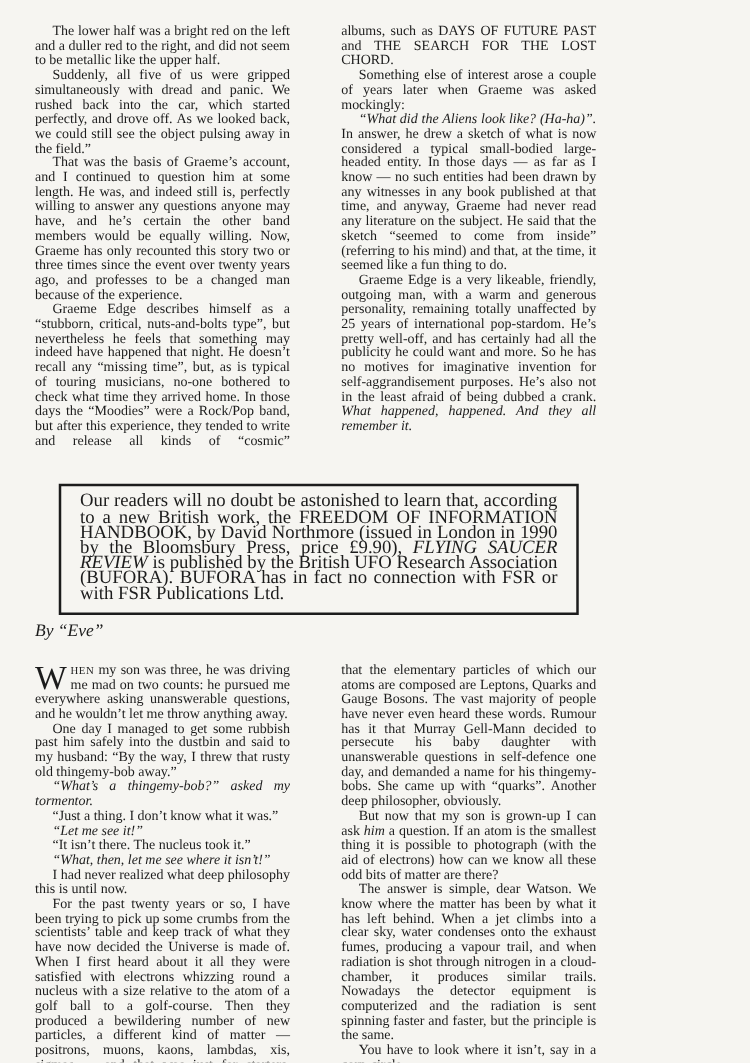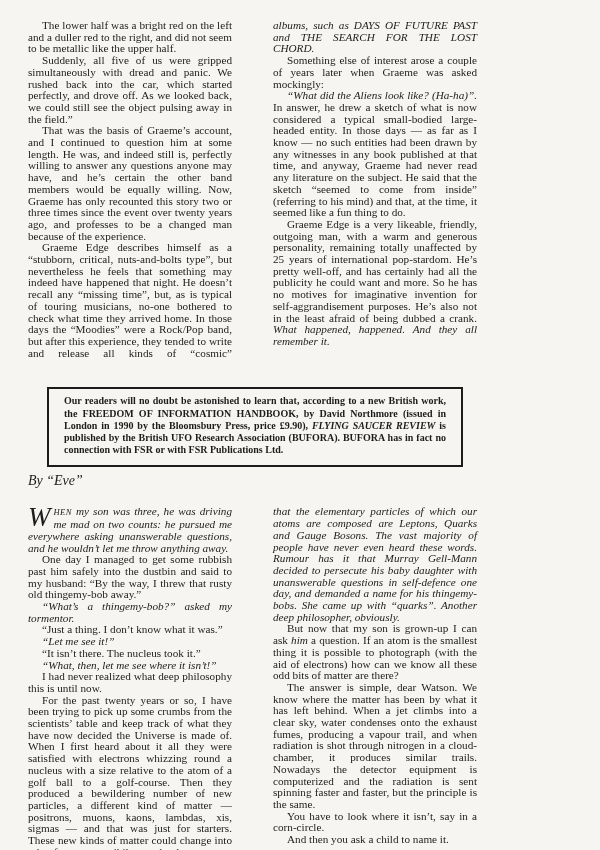--- a/index.html
+++ b/index.html
@@ -17,21 +17,21 @@
   }
   .two-col { display:flex; gap:41px; }
   .col { width:255px; }
   .col p {
     margin:0;
     font-size:11.2px;
     line-height:11.7px;
     text-align:justify;
     text-indent:14px;
   }
-  .col p.noind { text-indent:0;font-style:italic; }
+  .col p.noind { text-indent:0; }
   .col p.cont { text-align-last:justify; }
   .run-i { font-style:italic; }
   .run-dc {
     float:left;
     font-size:27px;
     line-height:21px;
     padding:1px 3px 0 0;
   }
   .run-sc { font-size:8.6px; letter-spacing:0.4px; }
 
@@ -43,22 +43,22 @@
   }
   .notice-title {
     text-align:center;
     font-weight:bold;
     font-size:12px;
     line-height:14px;
     margin-bottom:2px;
   }
   .notice-body {
     margin:0;
-    font-weight:bold;
-    font-size:10px;
+    font-weight:normal;
+    font-size:15px;
     line-height:12.2px;
     text-align:justify;
   }
 
   .headline {
     margin:30px 0 0 0;
     font-family:"Liberation Sans", sans-serif;
     font-weight:bold;
     font-size:29px;
     line-height:30px;

